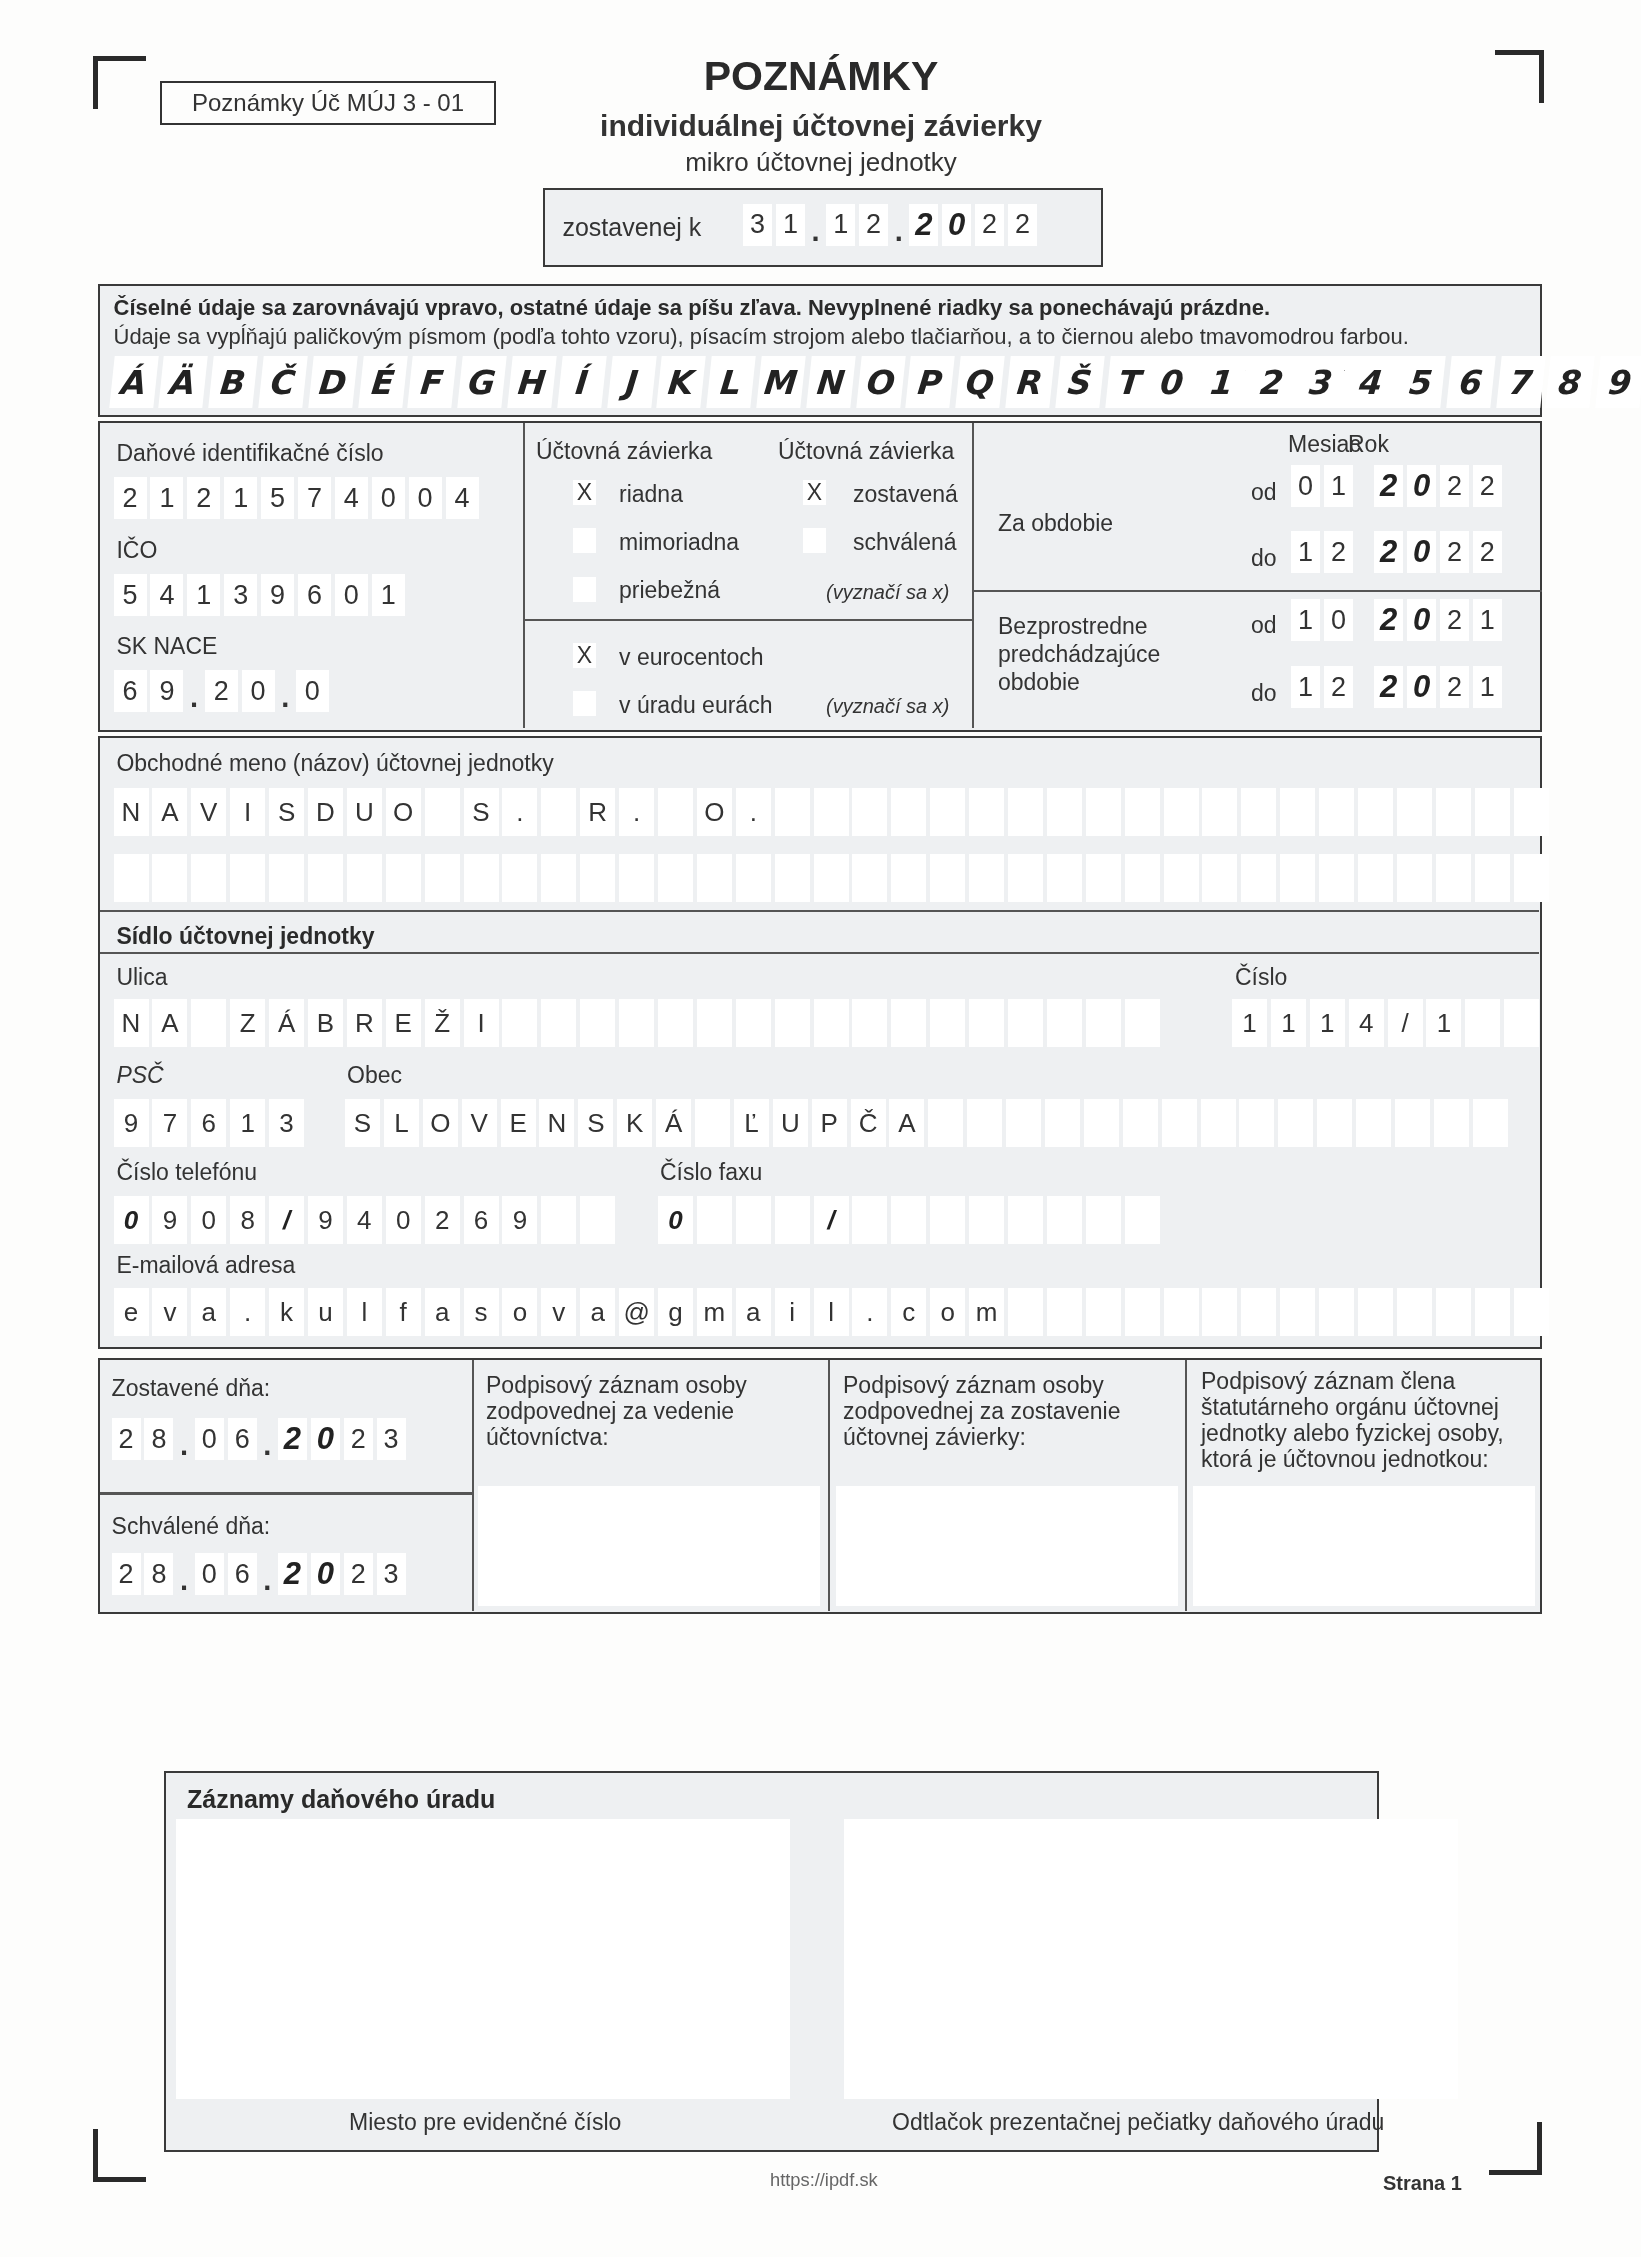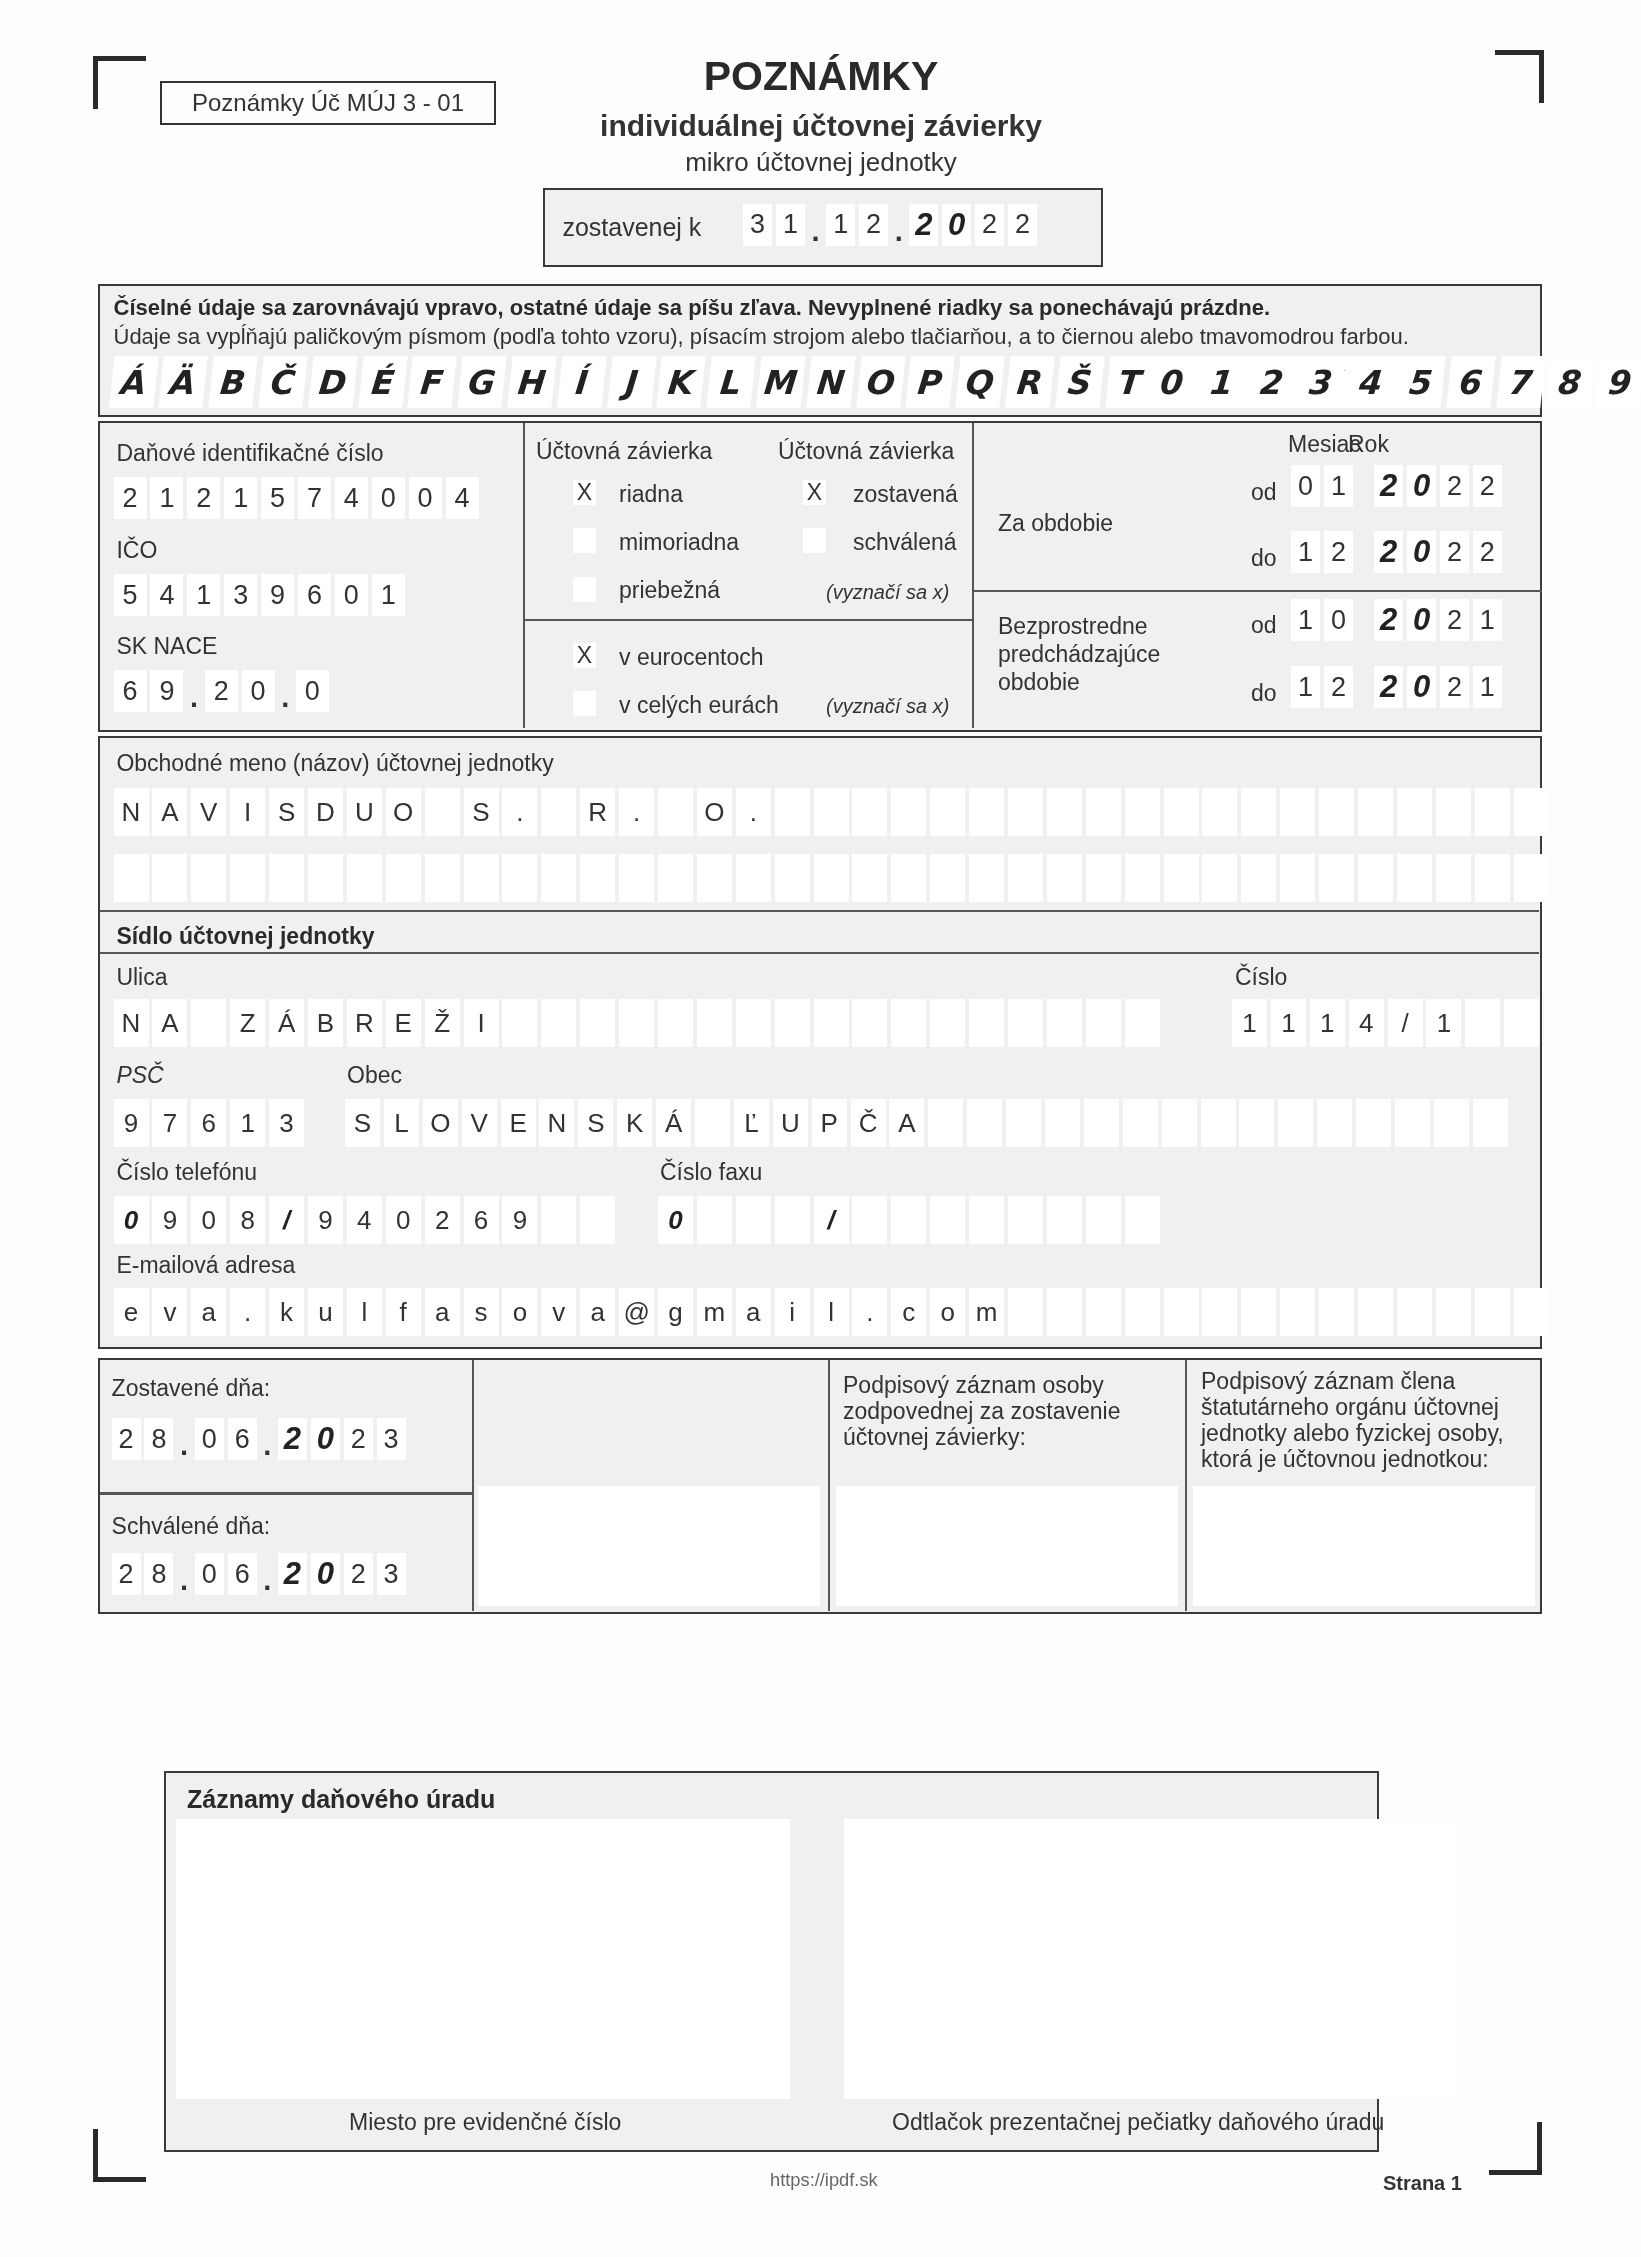--- a/index.html
+++ b/index.html
@@ -154,21 +154,21 @@
 
   <div class="chk" style="left:703px;top:57px;">X</div>
   <span class="lbl" style="left:753px;top:58px;">zostavená</span>
   <div class="chk" style="left:703px;top:105px;"></div>
   <span class="lbl" style="left:753px;top:106px;">schválená</span>
   <span class="small-i" style="left:726px;top:158px;">(vyznačí sa x)</span>
 
   <div class="chk" style="left:473px;top:220px;">X</div>
   <span class="lbl" style="left:519px;top:221px;">v eurocentoch</span>
   <div class="chk" style="left:473px;top:268px;"></div>
-  <span class="lbl" style="left:519px;top:269px;">v celých eurách</span>
+  <span class="lbl" style="left:519px;top:269px;">v úradu eurách</span>
   <span class="small-i" style="left:726px;top:272px;">(vyznačí sa x)</span>
 
   <span class="lbl" style="left:1188px;top:7.7px;">Mesiac</span>
   <span class="lbl" style="left:1248px;top:7.7px;">Rok</span>
   <span class="lbl" style="left:898px;top:87px;">Za obdobie</span>
   <span class="lbl" style="left:1151px;top:56px;">od</span>
   <div class="cells" id="cur-from" style="left:1191px;top:42px;">
       <div class="cell sm">0</div>
       <div class="cell sm">1</div>
       <div class="dot"></div>
@@ -480,20 +480,21 @@
       <div class="dot">.</div>
       <div class="cell sm">0</div>
       <div class="cell sm">6</div>
       <div class="dot">.</div>
       <div class="cell sm hand">2</div>
       <div class="cell sm hand">0</div>
       <div class="cell sm">2</div>
       <div class="cell sm">3</div>
     </div>
 
+  <span class="lbl" style="left:386px;top:11.6px;width:309px;white-space:normal;line-height:26px;">Podpisový záznam osoby zodpovednej za vedenie účtovníctva:</span>
   <div class="white" style="left:378px;top:126px;width:342px;height:120px;"></div>
   <span class="lbl" style="left:743px;top:11.6px;width:328px;white-space:normal;line-height:26px;">Podpisový záznam osoby zodpovednej za zostavenie účtovnej závierky:</span>
   <div class="white" style="left:736px;top:126px;width:342px;height:120px;"></div>
   <span class="lbl" style="left:1101px;top:7.7px;width:338px;white-space:normal;line-height:26px;">Podpisový záznam člena štatutárneho orgánu účtovnej jednotky alebo fyzickej osoby, ktorá je účtovnou jednotkou:</span>
   <div class="white" style="left:1093px;top:126px;width:342px;height:120px;"></div>
 </div>
 
 <div class="box" style="left:164px;top:1771px;width:1215px;height:381px;">
   <span class="lbl-b" style="left:21px;top:11.6px;font-size:25px;">Záznamy daňového úradu</span>
   <div class="white" style="left:9.7px;top:46px;width:614px;height:280px;"></div>

